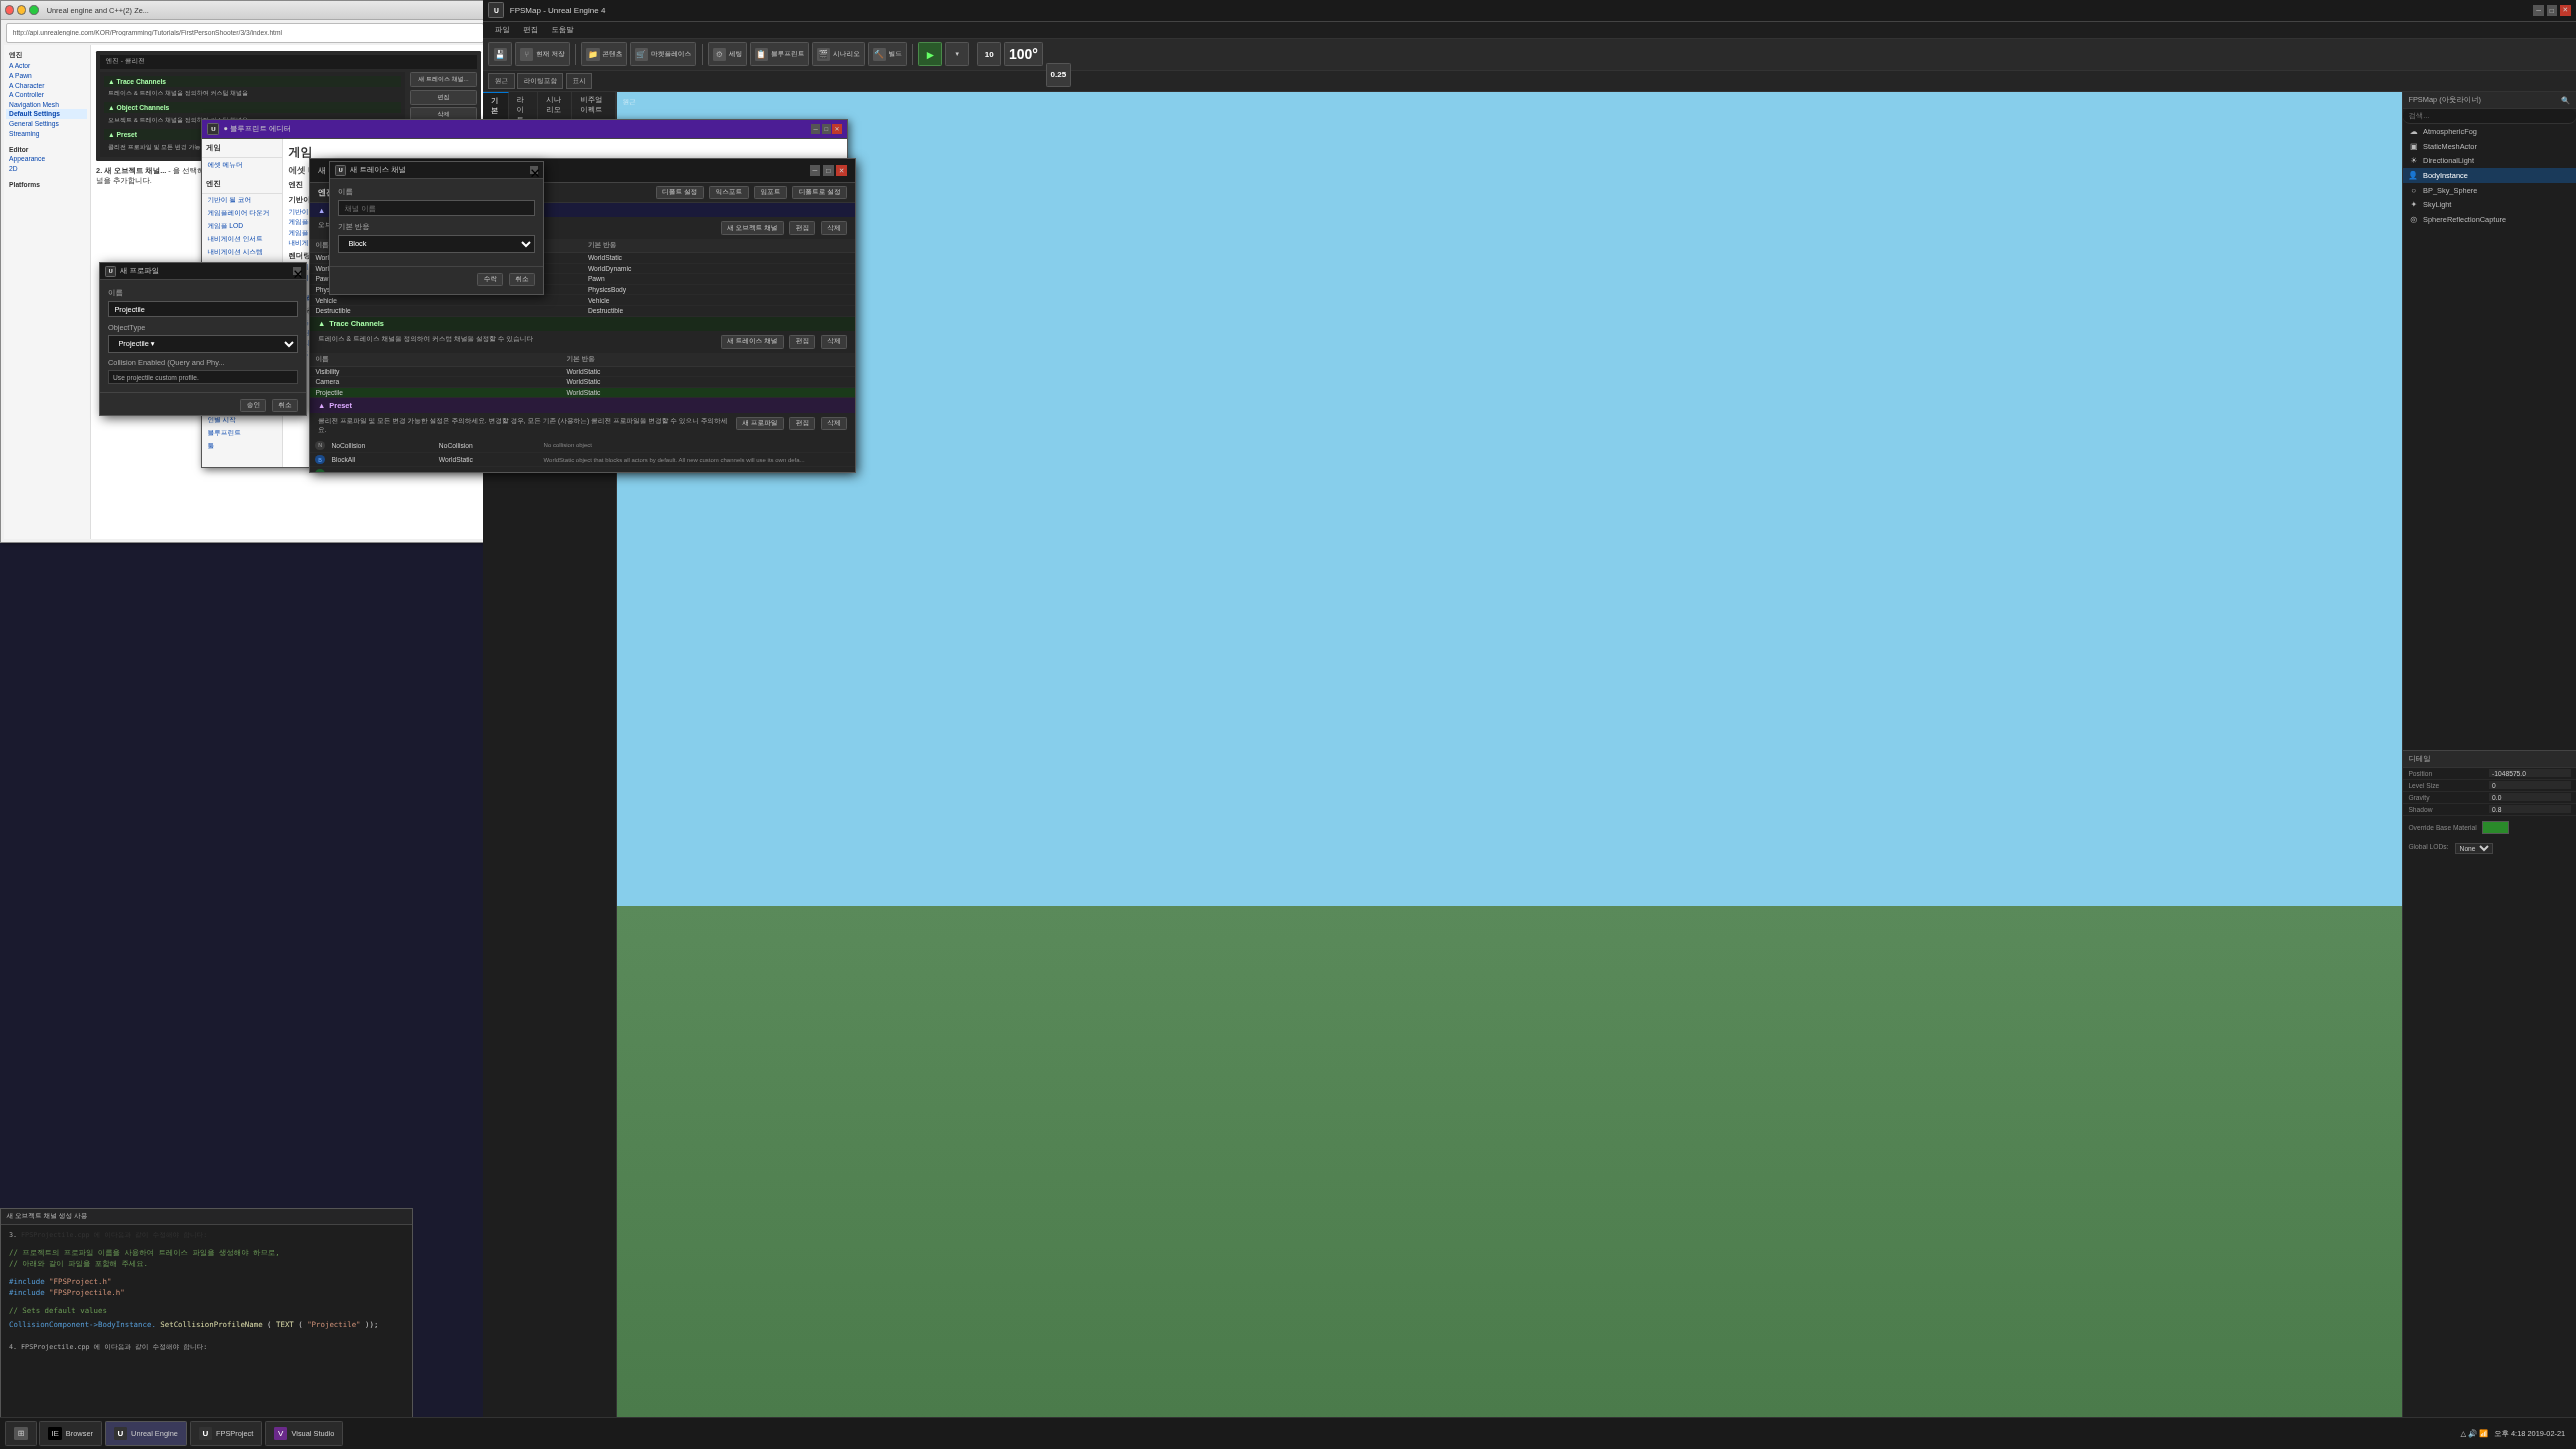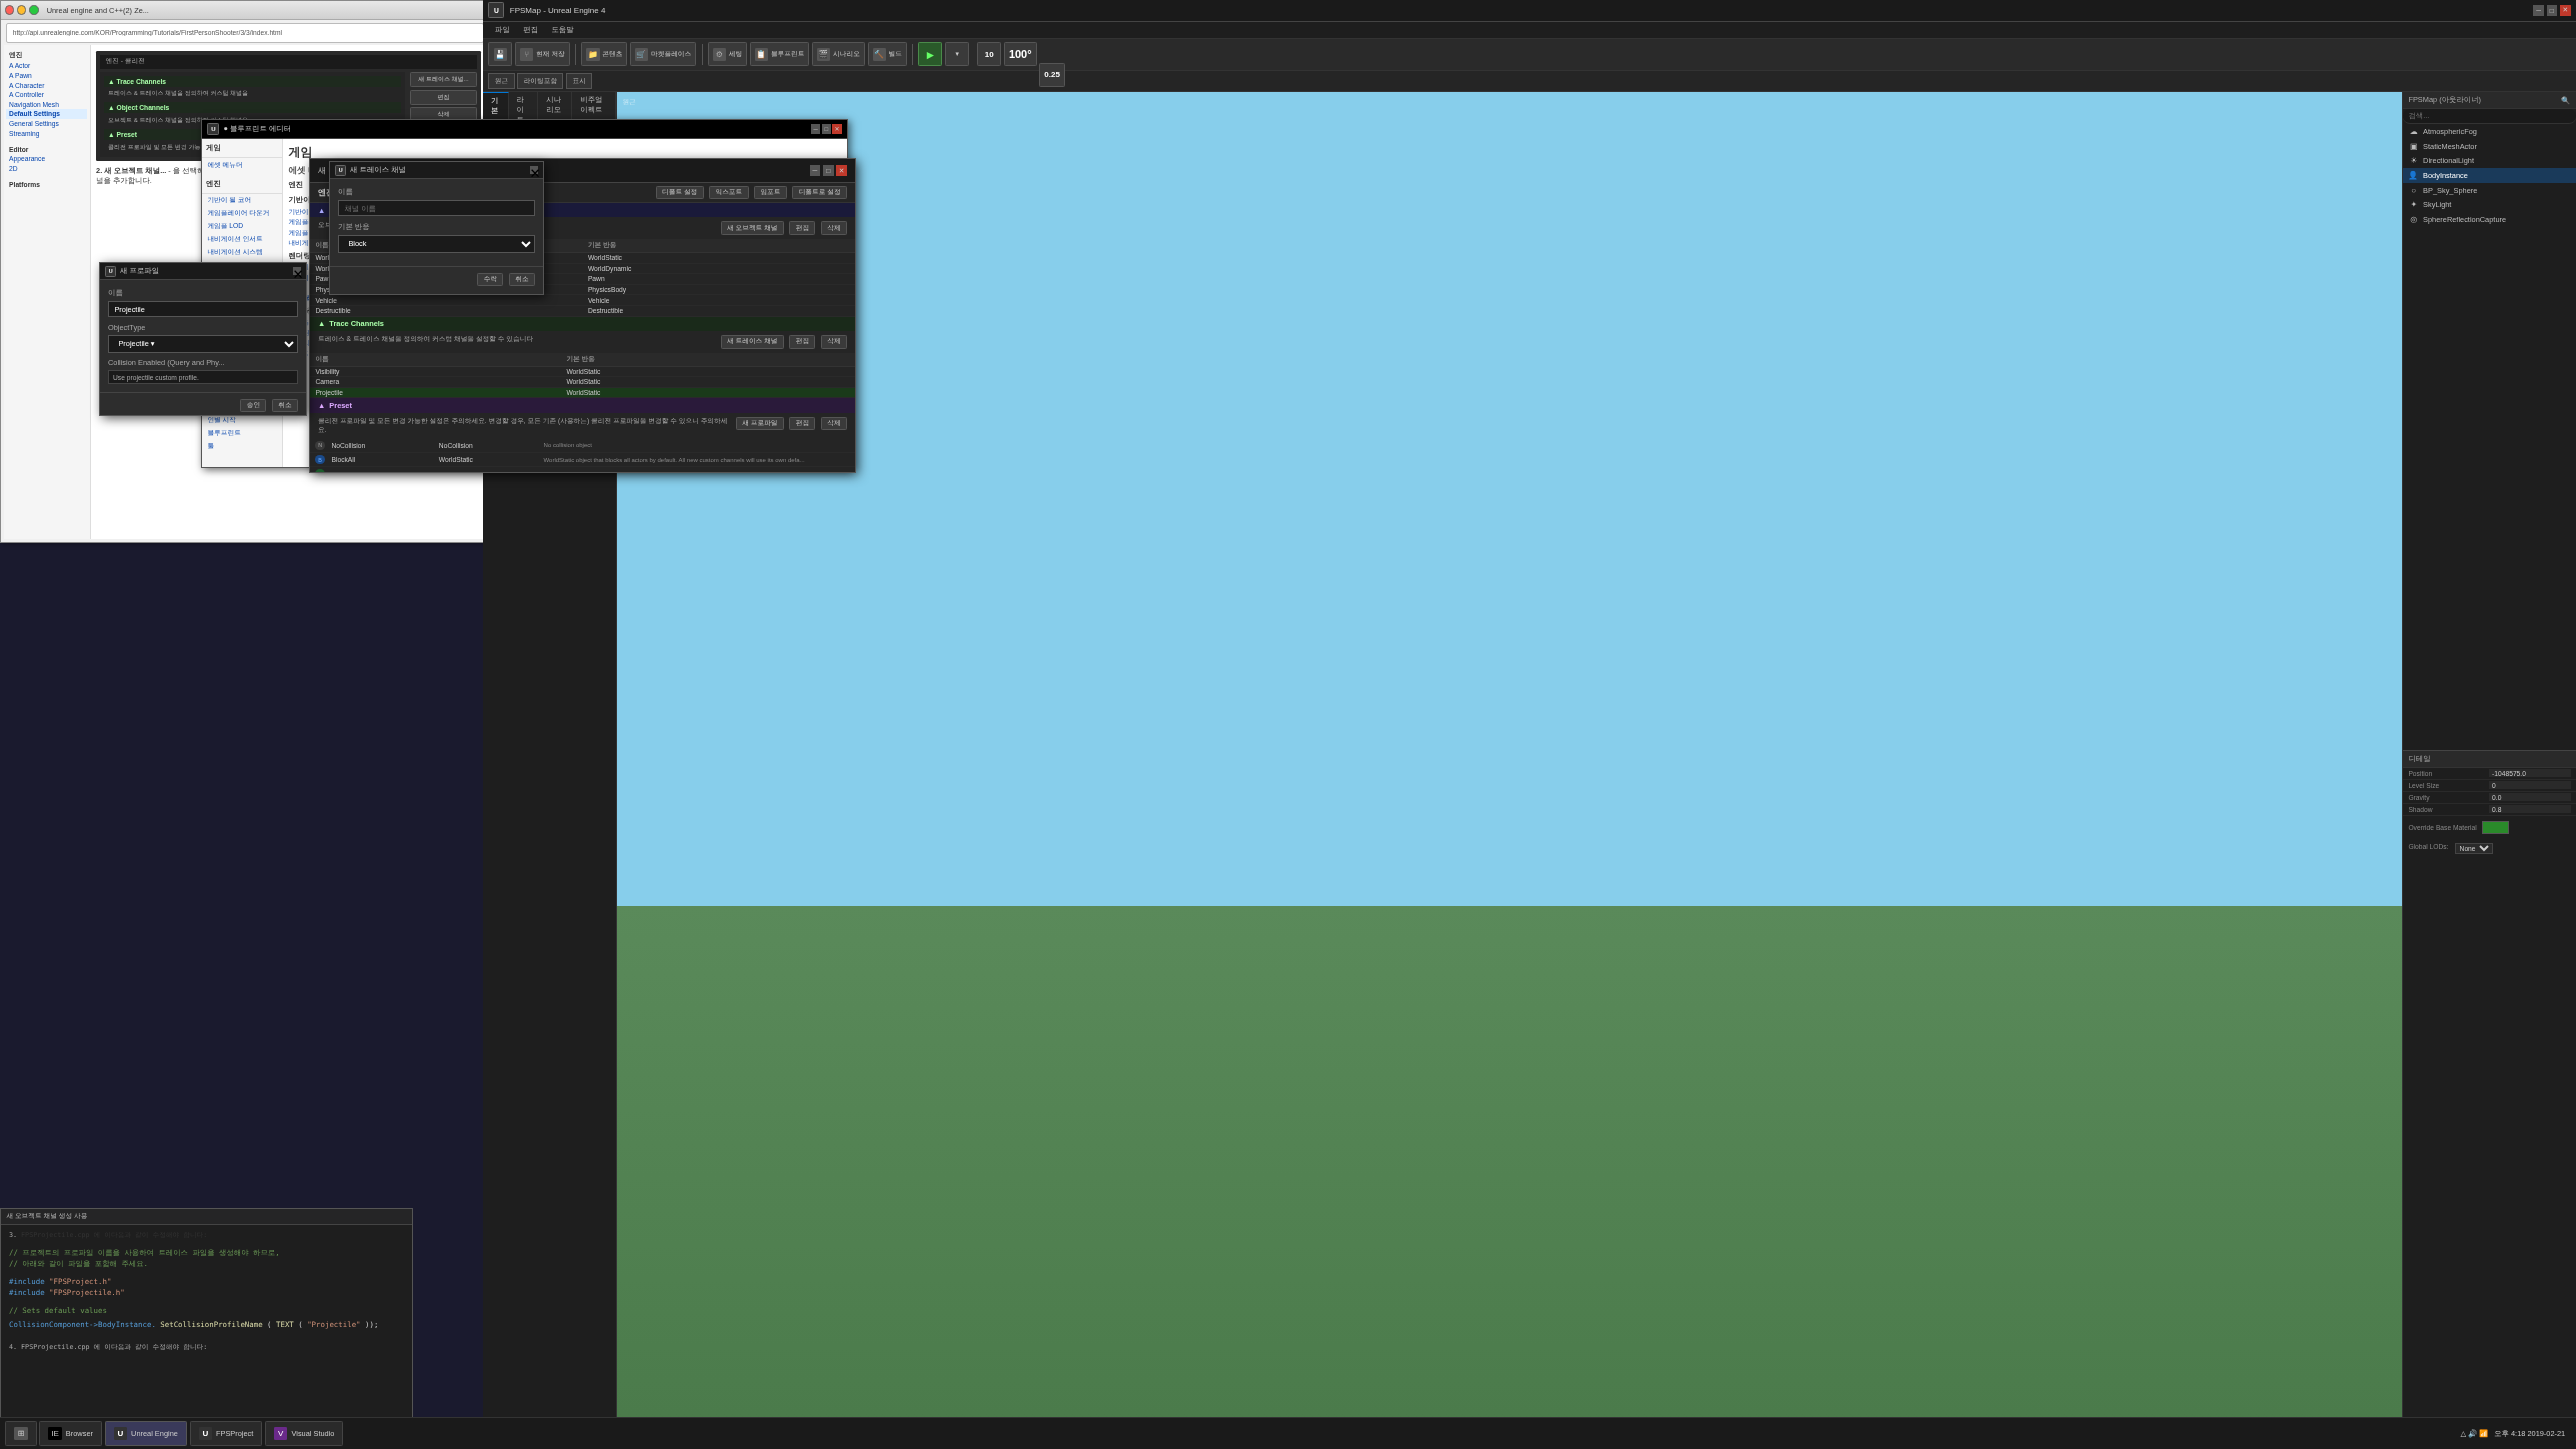--- a/index.html
+++ b/index.html
@@ -338,21 +338,21 @@
       top: 119px; left: 201px;
       width: 647px;
       height: 349px;
       background: #252525;
       border: 0.7px solid #555;
       box-shadow: 2px 2px 8px rgba(0,0,0,0.6);
       z-index: 10;
     }
     .bp-titlebar {
       height: 19px;
-      background: #000000;
+      background: #4c1d95;
       display: flex;
       align-items: center;
       padding: 0 5.4px;
       border-bottom: 0.7px solid #444;
     }
     .bp-title-text {
       color: #ccc;
       font-size: 7.4px;
       flex: 1;
     }
@@ -771,21 +771,21 @@
 
     <div class="toolbar-btn" style="background:#2a5a2a; border-color:#4a8a4a;">
       <span style="color:#6f6; font-size:9.4px;">▶</span>
     </div>
     <div class="toolbar-btn">
       <span>▾</span>
     </div>
 
     <div style="display:flex; align-items:center; gap:2.7px; margin-left:5.4px;">
       <div class="toolbar-btn" style="font-size:8px; color:#fff; font-weight:bold;">10</div>
-      <div class="toolbar-btn" style="font-size:11px; color:#fff; font-weight:bold;">100°</div>
+      <div class="toolbar-btn" style="font-size:14px; color:#fff; font-weight:bold;">100°</div>
       <div class="toolbar-btn" style="font-size:8px; color:#fff; font-weight:bold;margin-top:41px;">0.25</div>
     </div>
   </div>
 
   <div class="ue-toolbar2">
     <button class="toolbar2-btn">원근</button>
     <button class="toolbar2-btn">라이팅포함</button>
     <button class="toolbar2-btn">표시</button>
   </div>
 

